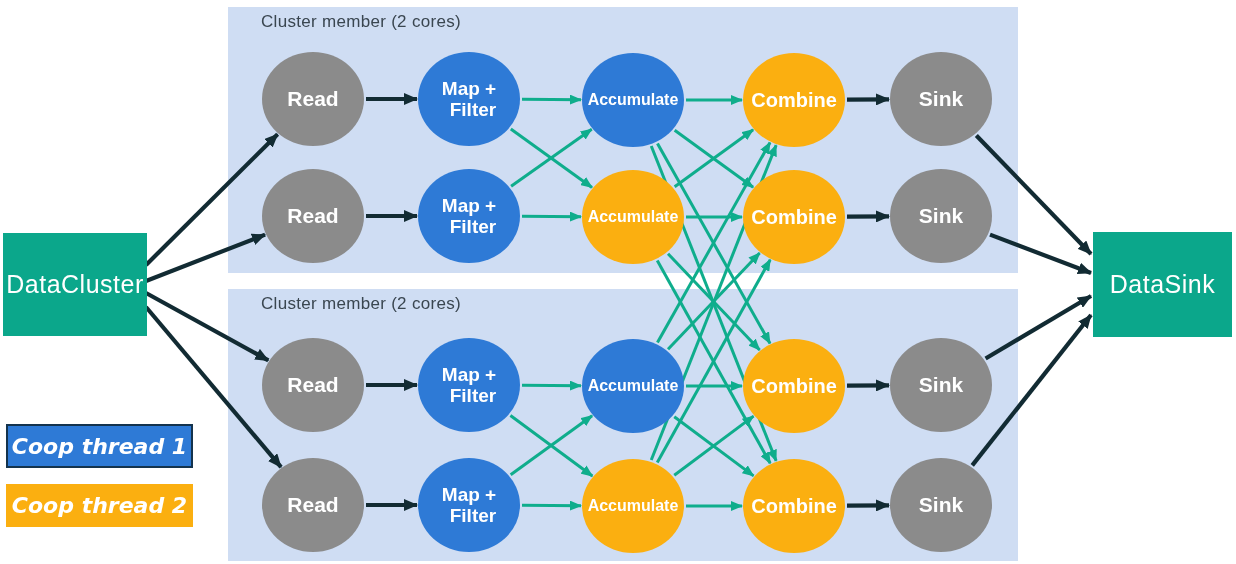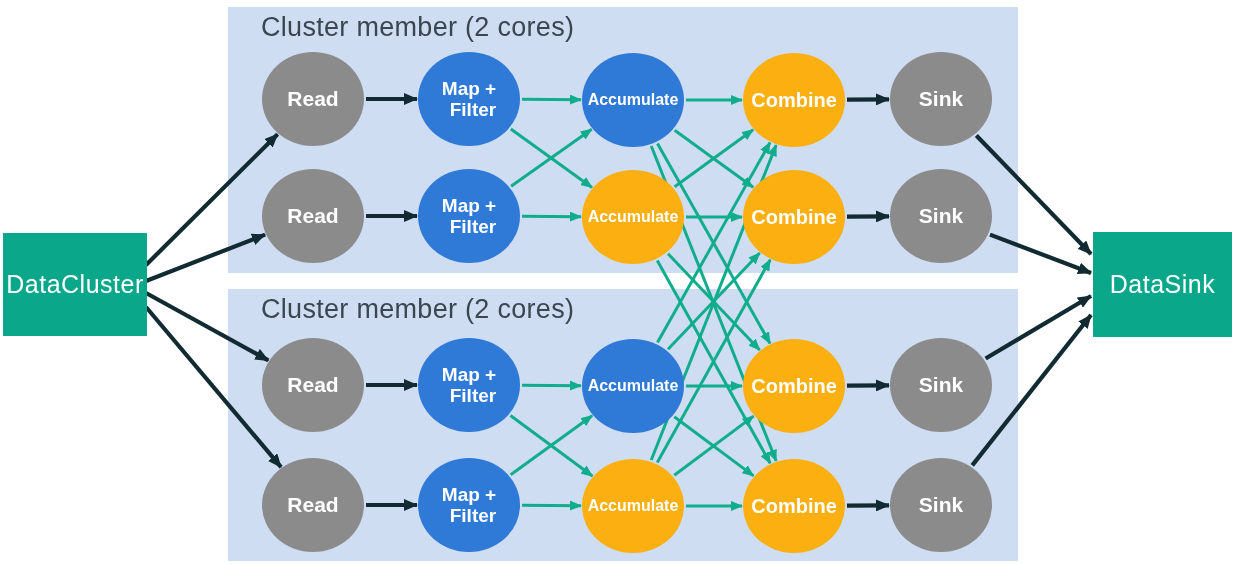--- a/index.html
+++ b/index.html
@@ -1,19 +1,19 @@
 <!DOCTYPE html>
 <html><head>
 <meta charset="utf-8">
 <style>
   html,body { margin:0; padding:0; background:#fff; }
   .canvas { position:relative; width:1236px; height:564px; background:#ffffff;
             font-family:"Liberation Sans", sans-serif; overflow:hidden; }
   .panel { position:absolute; z-index:1; }
-  .panel-title { position:absolute; left:33px; top:5px; font-size:27px;
+  .panel-title { position:absolute; left:33px; top:5px; font-size:17px;
                  letter-spacing:0.3px; font-weight:400; }
   .panel-1 { left:228px; top:7px; width:790px; height:266px; }
   .panel-2 { left:228px; top:289px; width:790px; height:272px; }
   #edges { position:absolute; left:0; top:0; z-index:2; pointer-events:none; }
   .node { position:absolute; z-index:3; width:102px; height:94px; border-radius:50%;
           display:flex; align-items:center; justify-content:center; text-align:right;
           color:#fff; font-weight:bold; white-space:pre-line; line-height:1.12; }
   .endbox { position:absolute; z-index:4; display:flex; flex-direction:row;
             align-items:center; justify-content:center; color:#fff; font-size:25px;
             line-height:33px; letter-spacing:0.5px; font-weight:400; }
@@ -124,15 +124,21 @@
   <div class="endbox box-source" style="background: rgb(11, 167, 139);">
     <span>Data</span>
     <span>Cluster</span>
   </div>
 
   <div class="endbox box-sink" style="background: rgb(11, 167, 139);">
     <span>Data</span>
     <span>Sink</span>
   </div>
 
+  <div class="legend-item legend-1" style="background: rgb(46, 122, 214); border: 2px solid rgb(20, 51, 77);">
+    <span>Coop thread 1</span>
+  </div>
 
+  <div class="legend-item legend-2" style="background: rgb(251, 175, 16); border: 2px solid rgb(251, 175, 16);">
+    <span>Coop thread 2</span>
+  </div>
 
 </div>
 
 </body></html>

